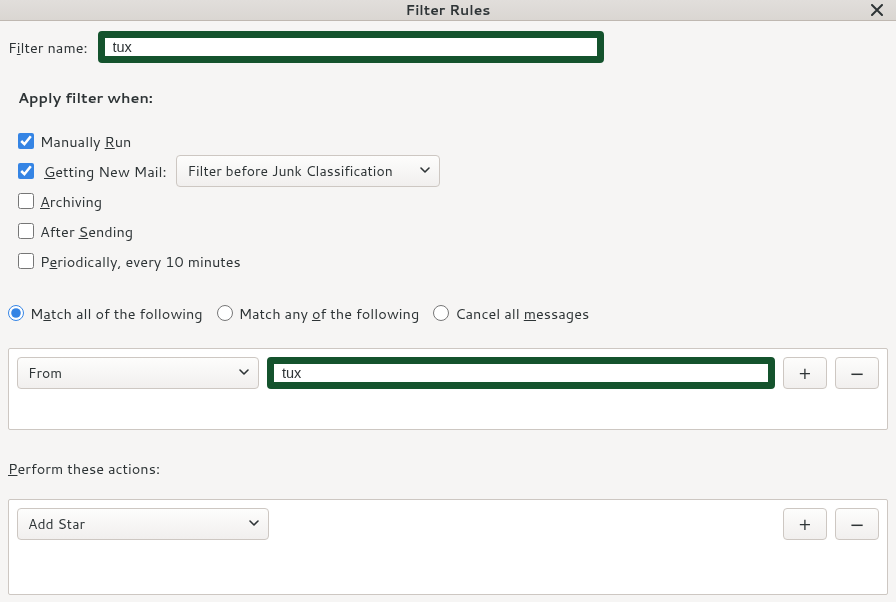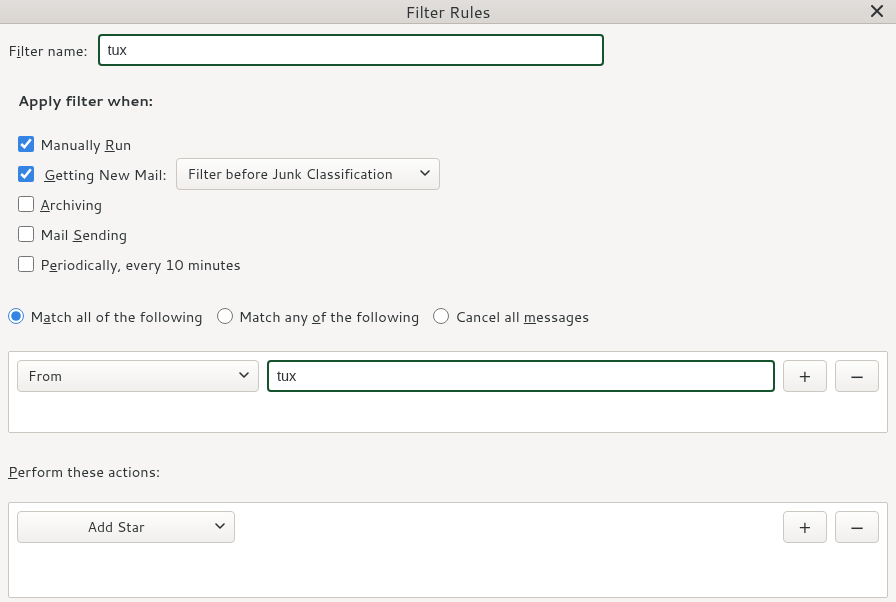--- a/index.html
+++ b/index.html
@@ -1,43 +1,43 @@
 <!DOCTYPE html>
 <html><head>
 <meta charset="utf-8">
 <style>
   * { box-sizing: border-box; }
   html, body { margin: 0; padding: 0; font-family: "Cantarell", "DejaVu Sans", "Segoe UI", sans-serif; font-size: 14.5px; color: #2e3436; background: #f6f5f4; }
   .window { width: 896px; height: 602px; display: flex; flex-direction: column; }
   .titlebar { height: 38px; background: linear-gradient(#e1dedb, #dad6d2); border-bottom: 1px solid #bfb8b1; display: flex; align-items: center; justify-content: center; position: relative; }
-  .titlebar .title { font-weight: 400; font-size: 16px; color: #2e3436; }
+  .titlebar .title { font-weight: 700; font-size: 14px; color: #2e3436; }
   .titlebar .close { position: absolute; right: 10px; top: 50%; transform: translateY(-50%); width: 18px; height: 18px; display: flex; align-items: center; justify-content: center; cursor: pointer; }
   .titlebar .close svg { width: 12px; height: 12px; }
   .content { flex: 1; padding: 10px 8px 8px 8px; display: flex; flex-direction: column; gap: 20px; }
   .row { display: flex; align-items: center; gap: 10px; }
   .label { white-space: nowrap; font-size: 14.5px; }
   .acc { text-decoration: underline; }
-  .text-input { height: 32px; border: 2px solid #14532d; border-radius: 4px; background: #fff; padding: 0 8px; font-size: 14.5px; color: #2e3436; flex: 1; }
+  .text-input { height: 32px; border: 7px solid #14532d; border-radius: 4px; background: #fff; padding: 0 8px; font-size: 14.5px; color: #2e3436; flex: 1; }
   .section-title { font-weight: 700; margin-top: 4px; margin-left: 10px; }
   .opts { display: flex; flex-direction: column; gap: 4px; margin-left: 10px; }
   .checkline, .radioline { display: flex; align-items: center; gap: 6px; height: 26px; }
   input[type=checkbox] { width: 16px; height: 16px; accent-color: #3584e4; margin: 0; }
   input[type=radio] { width: 16px; height: 16px; accent-color: #3584e4; margin: 0; }
   .mailrow { display: flex; align-items: center; gap: 10px; }
   .select { height: 32px; border: 1px solid #cdc7c2; border-radius: 4px; background: linear-gradient(#fdfdfc, #f1efee); padding: 0 30px 0 10px; font-size: 14px; color: #2e3436; position: relative; display: flex; align-items: center; cursor: pointer; }
   .select .chev { position: absolute; right: 8px; top: 50%; transform: translateY(-50%); }
   .select .chev svg { width: 12px; height: 12px; }
   .radiogroup { display: flex; align-items: center; gap: 14px; margin-top: 6px; }
   .cond-box, .act-box { border: 1px solid #cdc7c2; background: #fff; border-radius: 2px; padding: 8px; min-height: 80px; }
   .cond-row, .act-row { display: flex; align-items: center; gap: 8px; }
   .cond-row .select.from { width: 242px; }
   .cond-row .select.contains { width: 210px; }
   .cond-row .text-input { flex: 1; }
   .sqbtn { width: 44px; height: 32px; border: 1px solid #cdc7c2; border-radius: 4px; background: linear-gradient(#fdfdfc, #f1efee); display: flex; align-items: center; justify-content: center; font-size: 18px; color: #2e3436; cursor: pointer; }
-  .act-row .select.action { width: 218px; justify-content: center; }
+  .act-row .select.action { width: 252px; }
   .act-row .spacer { flex: 1; }
   .footer { display: flex; justify-content: flex-end; gap: 8px; padding: 10px 8px; }
   .btn { min-width: 90px; height: 24px; border: 1px solid #cdc7c2; border-radius: 4px; background: linear-gradient(#fdfdfc, #f1efee); display: flex; align-items: center; justify-content: center; font-size: 14.5px; color: #2e3436; cursor: pointer; padding: 0 16px; }
   .gap-fill { flex: 1; }
   .cond-box { margin-top: 2px; height: 82px; }
   .act-box { height: 96px; }
   .perform-label { margin-top: 8px; }
 </style>
 </head>
 <body>
@@ -80,21 +80,21 @@
         </div>
       </div>
 
       <div class="checkline">
         <input type="checkbox" style="">
         <span class="label"><span class="acc">A</span><span>rchiving</span></span>
       </div>
 
       <div class="checkline">
         <input type="checkbox" style="">
-        <span class="label"><span>Mail </span><span class="acc">S</span><span>ending</span></span>
+        <span class="label"><span>After </span><span class="acc">S</span><span>ending</span></span>
       </div>
 
       <div class="checkline">
         <input type="checkbox" style="">
         <span class="label"><span>P</span><span class="acc">e</span><span>riodically, every 10 minutes</span></span>
       </div>
     </div>
 
     <div class="radiogroup">
       <label class="radioline">

